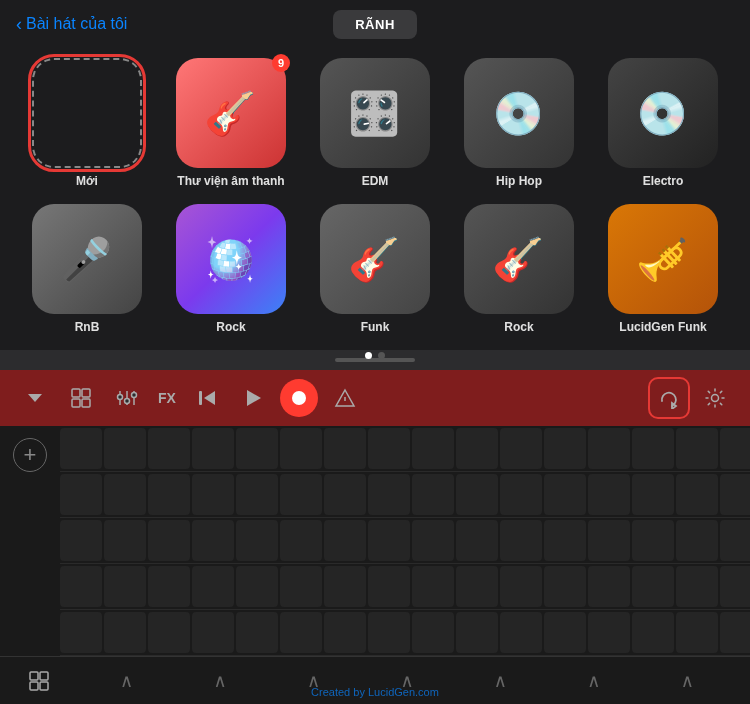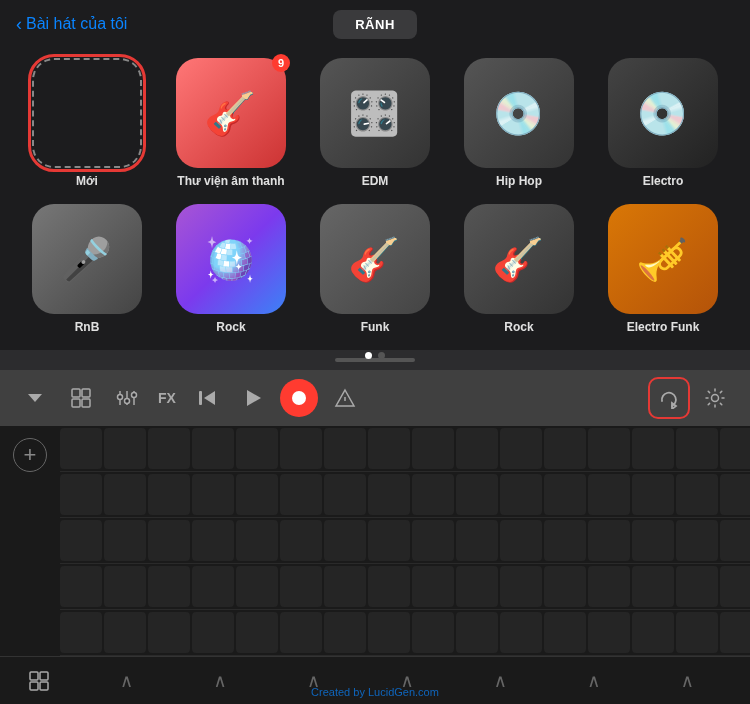--- a/index.html
+++ b/index.html
@@ -196,21 +196,21 @@
     .bottom-panel {
       width: 750px;
       height: 334px;
       background: #1a1a1a;
       position: relative;
     }
 
     
     .toolbar {
       height: 56px;
-      background: #404040;
+      background: #7f1d1d;
       display: flex;
       align-items: center;
       padding: 0 16px;
       gap: 8px;
     }
 
     .toolbar-btn {
       width: 38px;
       height: 38px;
       display: flex;
@@ -424,21 +424,21 @@
       <div class="icon-wrapper icon-rock">
         <span style="font-size:42px;">🎸</span>
       </div>
       <span class="icon-label">Rock</span>
     </div>
 
     <div class="grid-item">
       <div class="icon-wrapper icon-electrofunk">
         <span style="font-size:42px;">🎺</span>
       </div>
-      <span class="icon-label">Electro Funk</span>
+      <span class="icon-label">LucidGen Funk</span>
     </div>
 
   </div>
 
   <div class="page-dots">
     <div class="dot active"></div>
     <div class="dot"></div>
   </div>
 
 </div>

